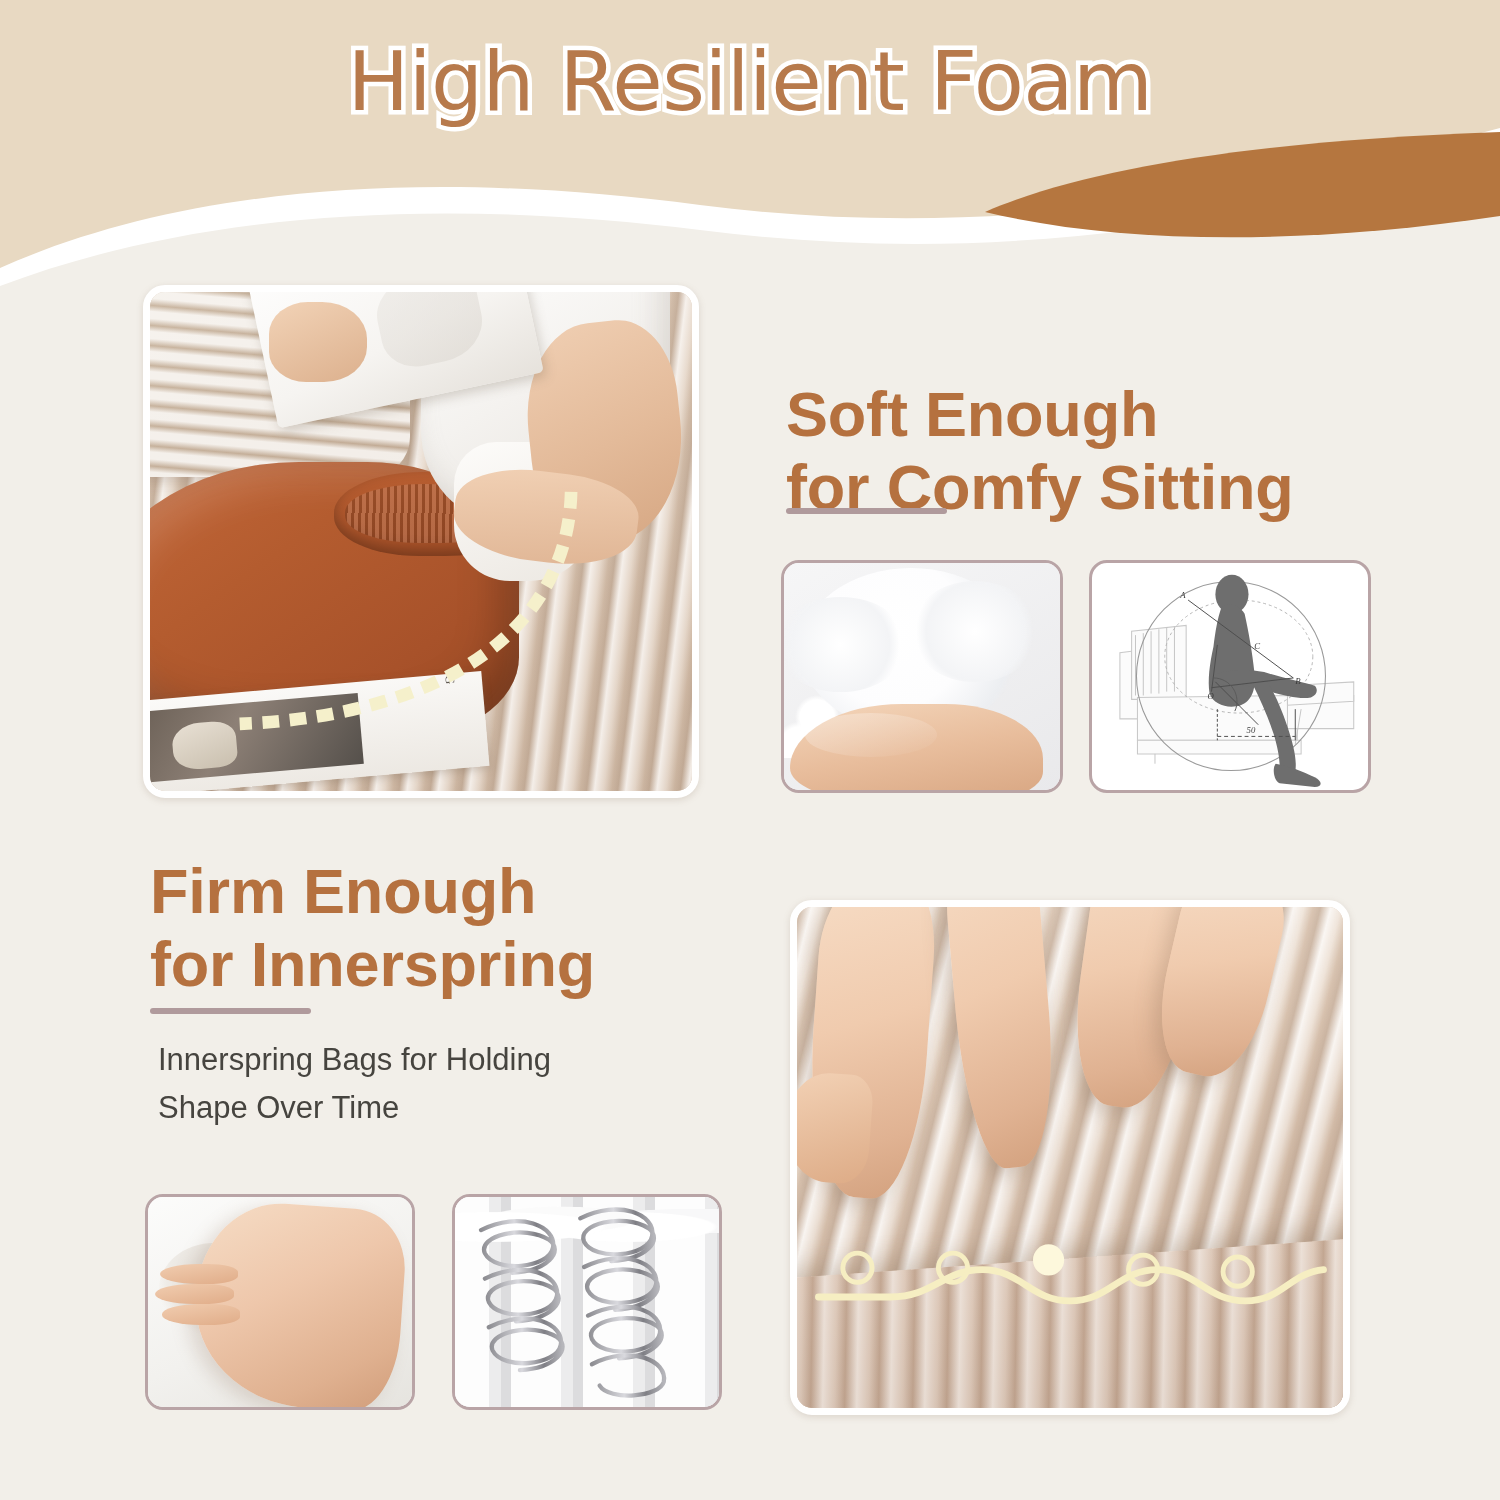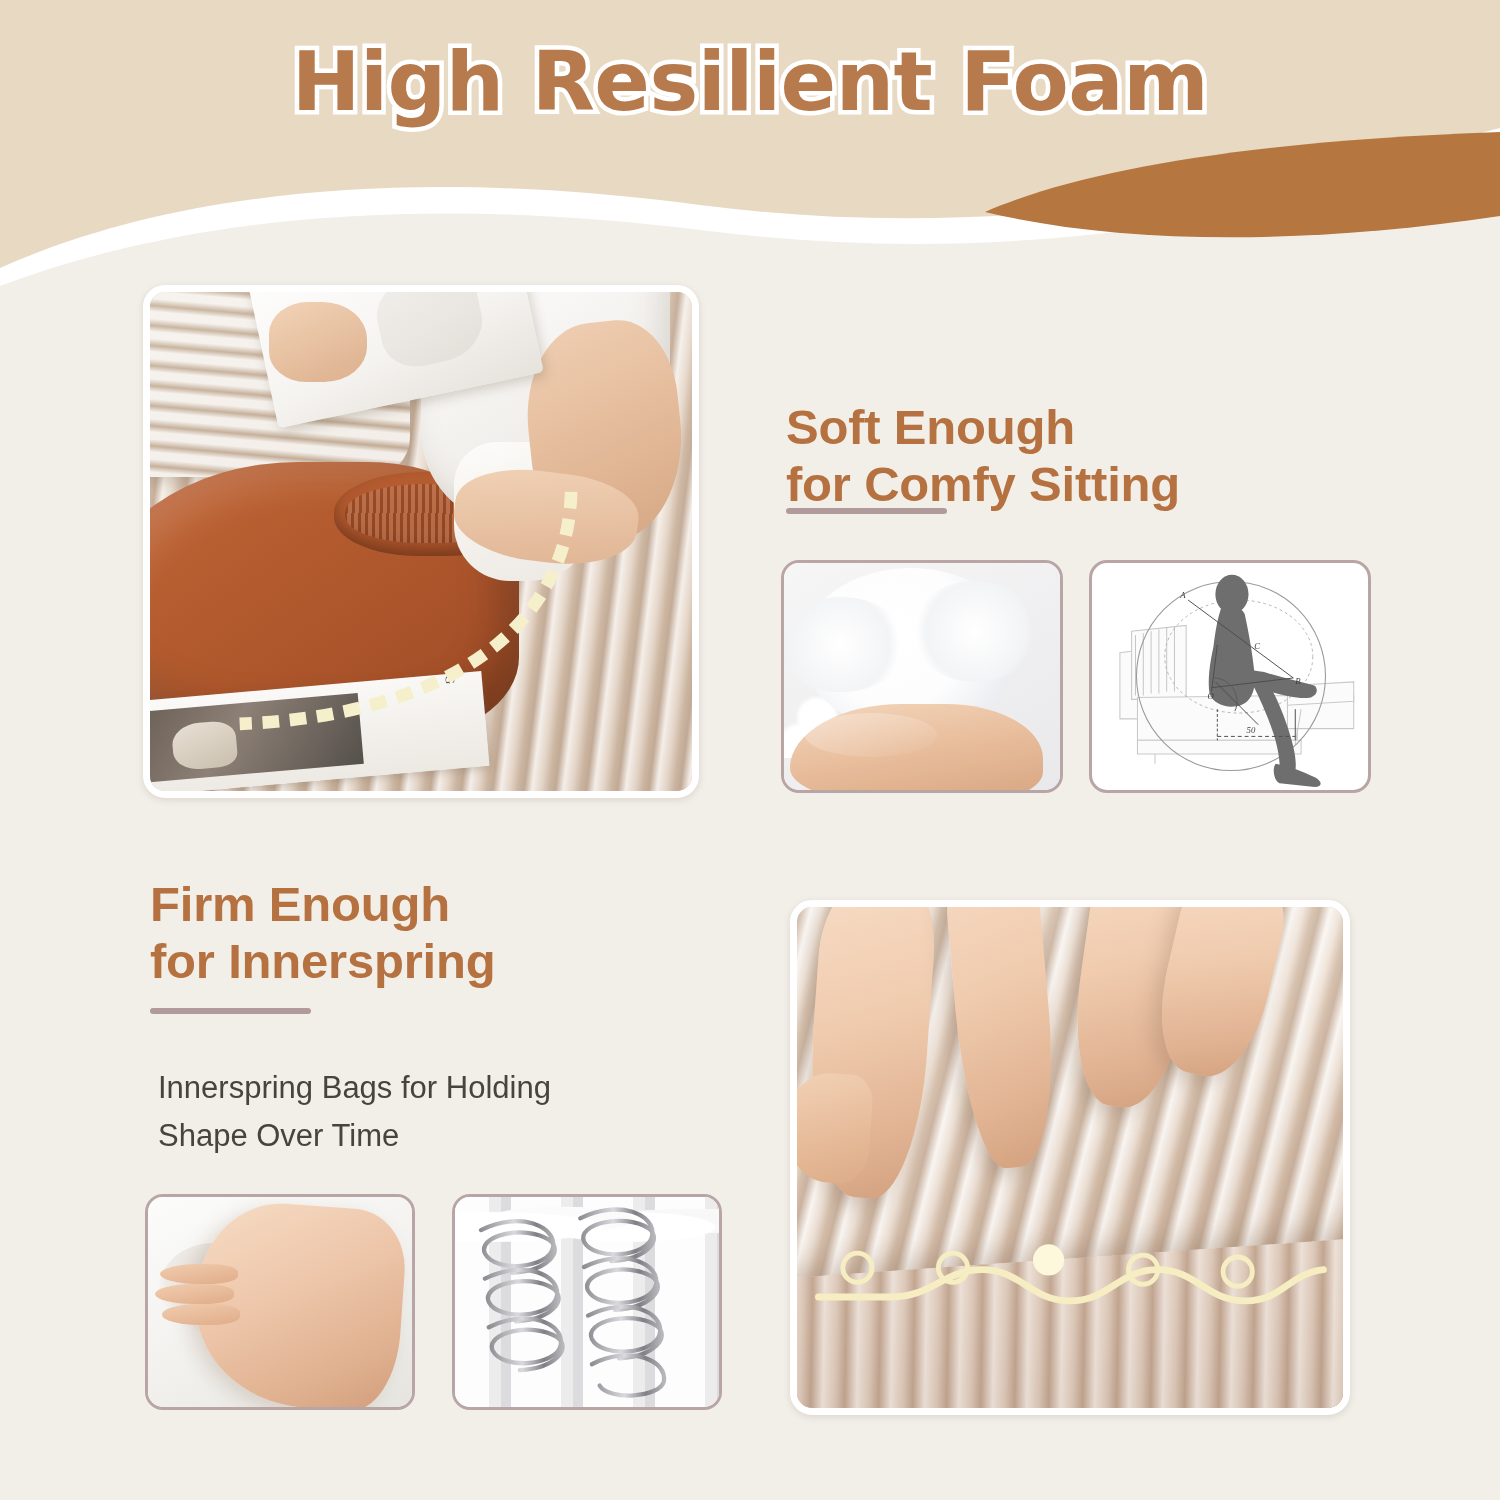--- a/index.html
+++ b/index.html
@@ -12,21 +12,21 @@
   }
 
   
   .header-band{
     position:absolute; left:0; top:0; width:1500px; height:300px;
     background:#e8d9c2; overflow:hidden;
   }
   .header-title{
     position:absolute; left:0; top:34px; width:1500px;
     text-align:center;
-    font-size:82px; font-weight:bold; letter-spacing:-0.5px;
+    font-size:82px; font-weight:normal; letter-spacing:-0.5px;
     color:#b77a4c;
     -webkit-text-stroke:9px #ffffff;
     paint-order:stroke fill;
     font-family:"DejaVu Sans", sans-serif;
   }
   .hdr-svg{ position:absolute; left:0; top:0; width:1500px; height:300px; }
 
   
   .photo{
     position:absolute; border-radius:22px; overflow:hidden;
@@ -288,36 +288,35 @@
     left:68%; top:-8%; width:19%; height:42%;
     border-radius:38% 42% 44% 40% / 28% 26% 44% 46%;
     transform:rotate(13deg);
   }
   .feet-wave{ position:absolute; inset:0; }
 
   
   .headline{
     position:absolute;
     color:#b5713f; font-weight:bold; line-height:1.16;
-    font-size:49px; letter-spacing:-.2px;
+    font-size:63px; letter-spacing:-.2px;
     white-space:pre-line;
-    margin-top:21px;
   }
   #headline-soft{ left:786px; top:378px; width:560px; }
   #headline-firm{ left:150px; top:855px; width:560px; }
   .rule{
     position:absolute; height:6px; background:#b09a9c; border-radius:3px;
   }
   #rule-soft{ left:786px; top:508px; width:161px; }
   #rule-firm{ left:150px; top:1008px; width:161px; }
   .subtext{
     position:absolute; color:#46443f; font-size:31px; line-height:1.55;
     white-space:pre-line;
   }
-  #subtext-firm{ left:158px; top:1064px; width:580px; }
+  #subtext-firm{ left:158px; top:1036px; width:580px; }
 </style>
 </head>
 <body>
 
 <div class="header-band">
   <svg class="hdr-svg" viewBox="0 0 1500 300" preserveAspectRatio="none">
     <path d="M0,300 L0,268 C180,188 420,168 700,205 C940,236 1180,214 1500,128 L1500,300 Z" fill="#ffffff"></path>
     <path d="M0,300 L0,286 C190,214 430,196 700,230 C950,262 1190,240 1500,152 L1500,300 Z" fill="#f2efe9"></path>
     <path d="M985,212 C1090,166 1270,140 1500,132 L1500,216 C1300,246 1120,244 985,212 Z" fill="#b5763f"></path>
   </svg>

